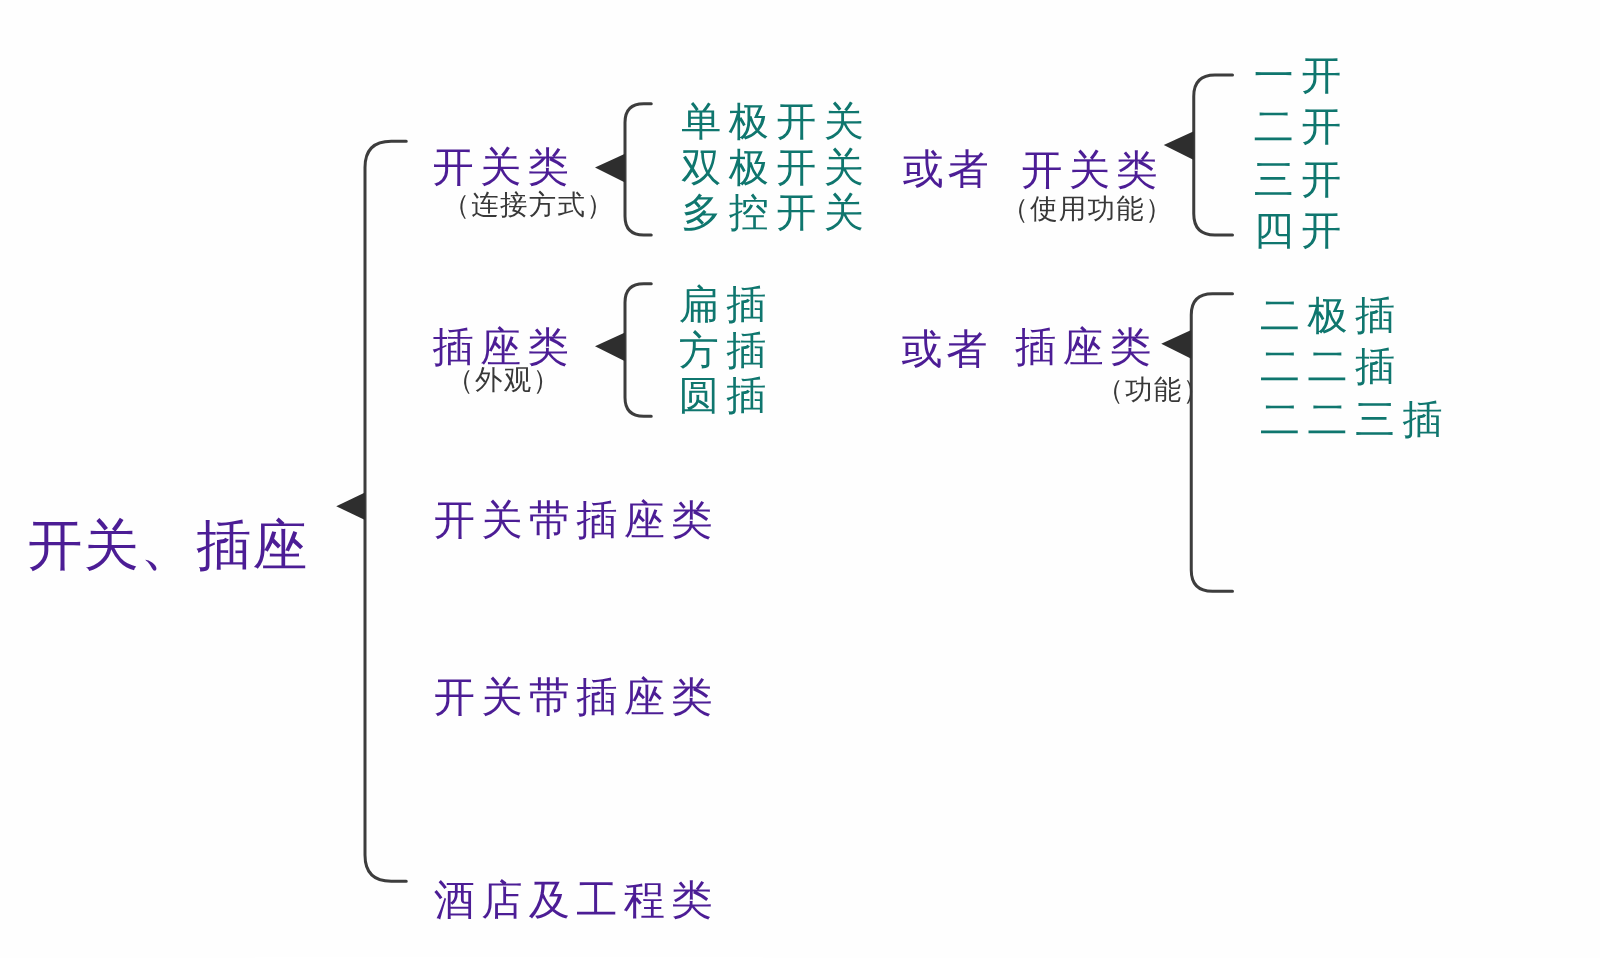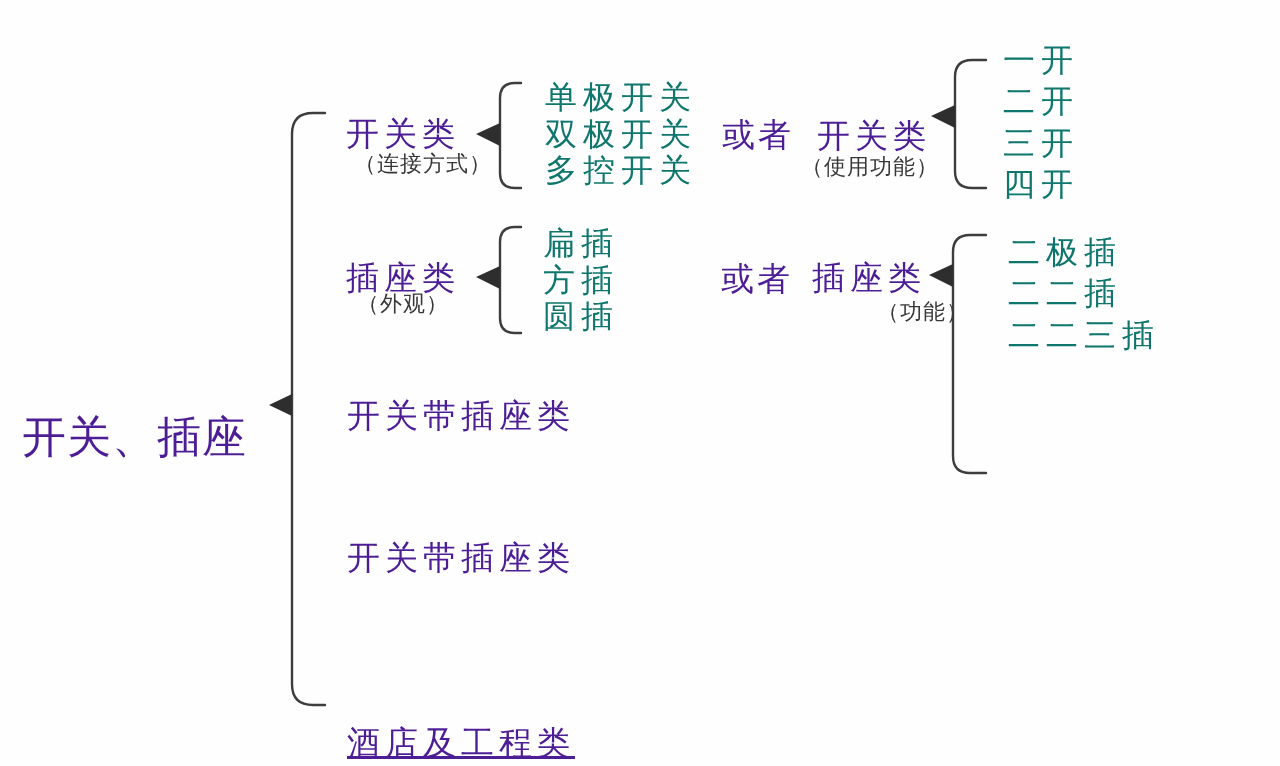--- a/index.html
+++ b/index.html
@@ -128,15 +128,15 @@
   <div class="leaf-col col-wide" style="left:1008px; top:232px;">
     <div class="leaf">二极插</div>
     <div class="leaf">二二插</div>
     <div class="leaf">二二三插</div>
   </div>
 
   <div class="lbl branch-label" style="left:347px; top:399px;">开关带插座类</div>
 
   <div class="lbl branch-label" style="left:347px; top:541px;">开关带插座类</div>
 
-  <div class="lbl branch-label" style="left:347px; top:726px;text-decoration:underline;">酒店及工程类</div>
+  <div class="lbl branch-label" style="left:347px; top:703px;">酒店及工程类</div>
 
 </div>
 
 </body></html>

